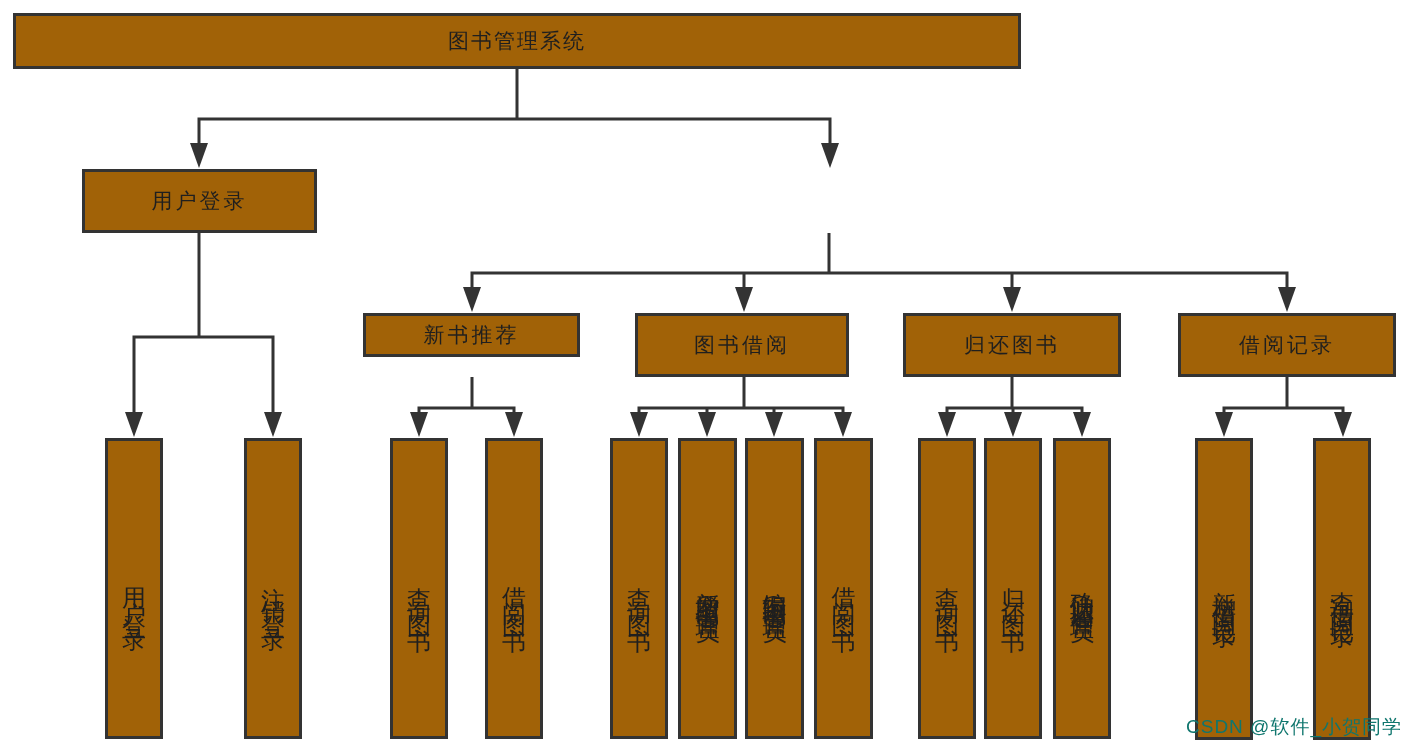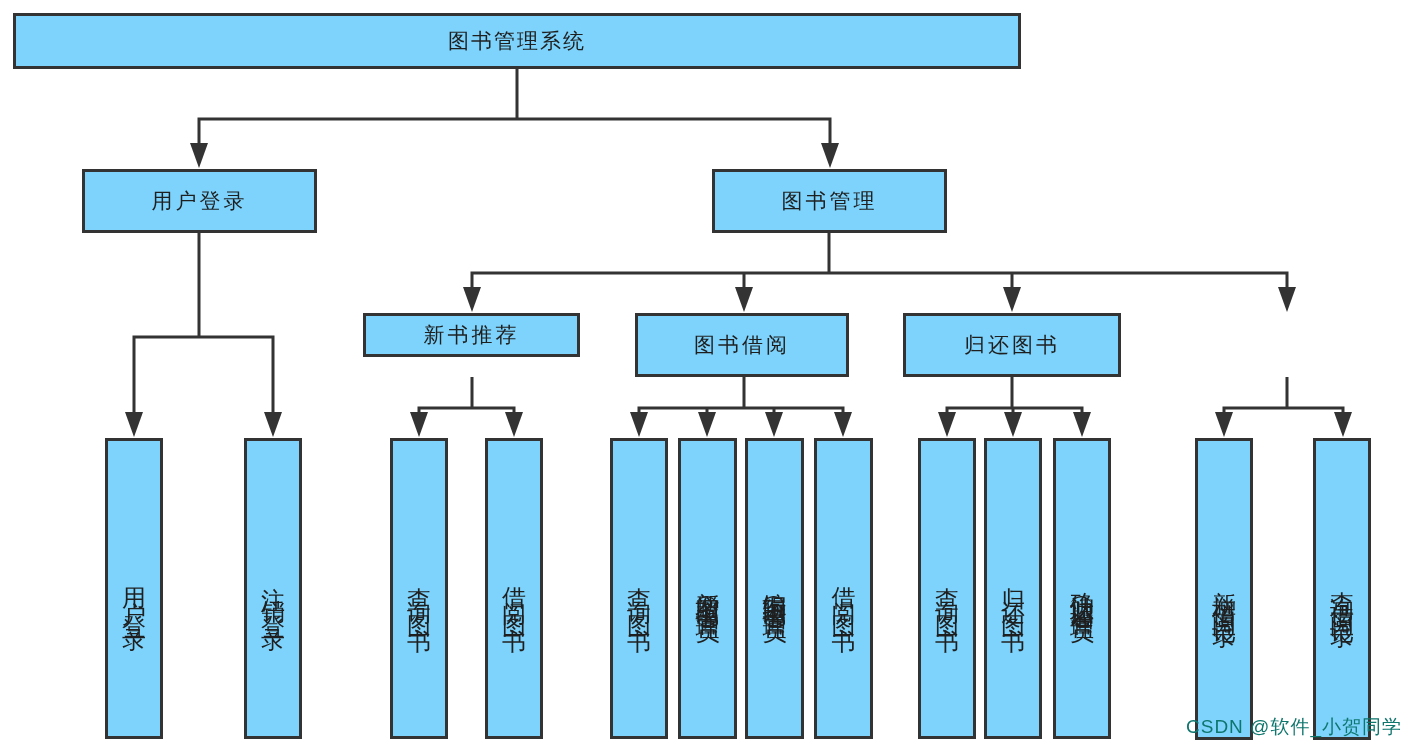--- a/index.html
+++ b/index.html
@@ -19,21 +19,21 @@
     position: absolute;
     left: 0;
     top: 0;
     width: 1405px;
     height: 747px;
   }
   .node {
     position: absolute;
     box-sizing: border-box;
     border: 3px solid #333333;
-    background: #7dd3fc;
+    background: #a16207;
     color: #1f1f1f;
     display: flex;
     align-items: center;
     justify-content: center;
     text-align: center;
   }
   .hbox {
     font-size: 21px;
     letter-spacing: 3px;
     white-space: nowrap;
@@ -121,25 +121,25 @@
       <polygon points="1013,437 1004,412 1022,412"></polygon>
       <polygon points="1082,437 1073,412 1091,412"></polygon>
       <polygon points="1224,437 1215,412 1233,412"></polygon>
       <polygon points="1343,437 1334,412 1352,412"></polygon>
     </g>
   </svg>
 
   <div class="node hbox root" style="left:13px; top:13px; width:1008px; height:56px;">图书管理系统</div>
 
   <div class="node hbox" style="left:82px; top:169px; width:235px; height:64px;">用户登录</div>
-  <div class="node hbox" style="left:712px; top:169px; width:235px; height:64px;">图书管理</div>
 
   <div class="node hbox" style="left:363px; top:313px; width:217px; height:44px;">新书推荐</div>
   <div class="node hbox" style="left:635px; top:313px; width:214px; height:64px;">图书借阅</div>
   <div class="node hbox" style="left:903px; top:313px; width:218px; height:64px;">归还图书</div>
+  <div class="node hbox" style="left:1178px; top:313px; width:218px; height:64px;">借阅记录</div>
 
   <div class="node vbox v4" style="left:105px; top:438px; width:58px; height:301px;">用户登录</div>
   <div class="node vbox v4" style="left:244px; top:438px; width:58px; height:301px;">注销登录</div>
 
   <div class="node vbox v4" style="left:390px; top:438px; width:58px; height:301px;">查询图书</div>
   <div class="node vbox v4" style="left:485px; top:438px; width:58px; height:301px;">借阅图书</div>
 
   <div class="node vbox v4" style="left:610px; top:438px; width:58px; height:301px;">查询图书</div>
   <div class="node vbox v9" style="left:678px; top:438px; width:59px; height:301px;">新增图书（管理员）</div>
   <div class="node vbox v9" style="left:745px; top:438px; width:59px; height:301px;">编辑图书（管理员）</div>

